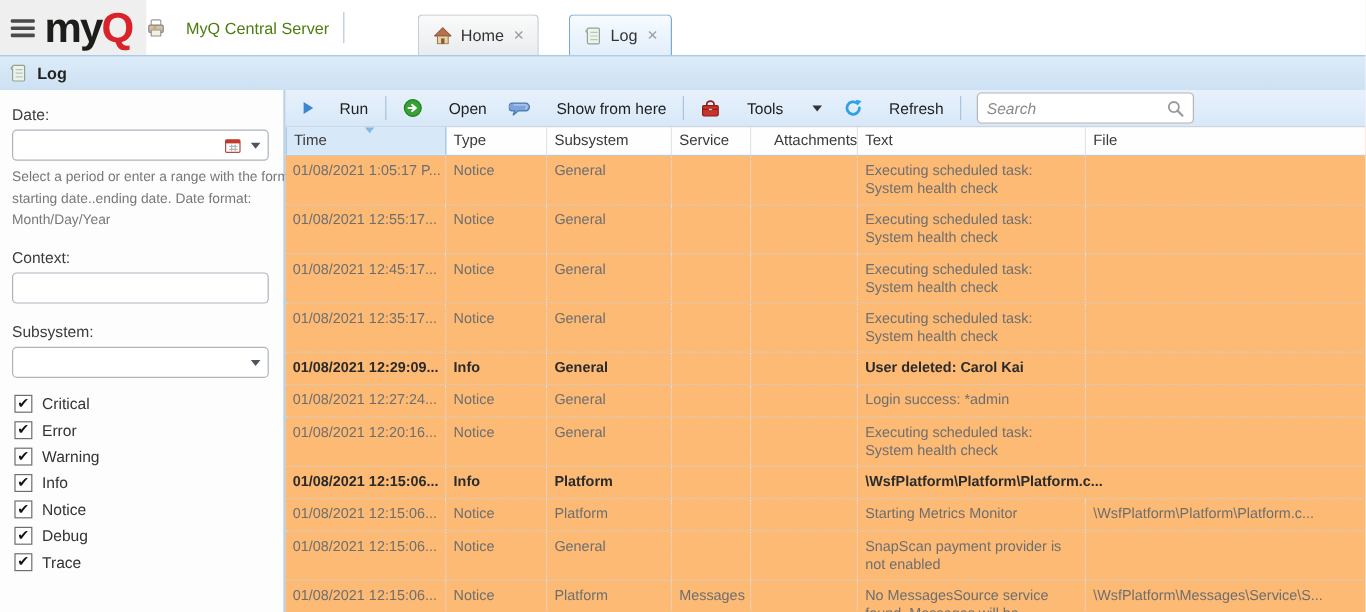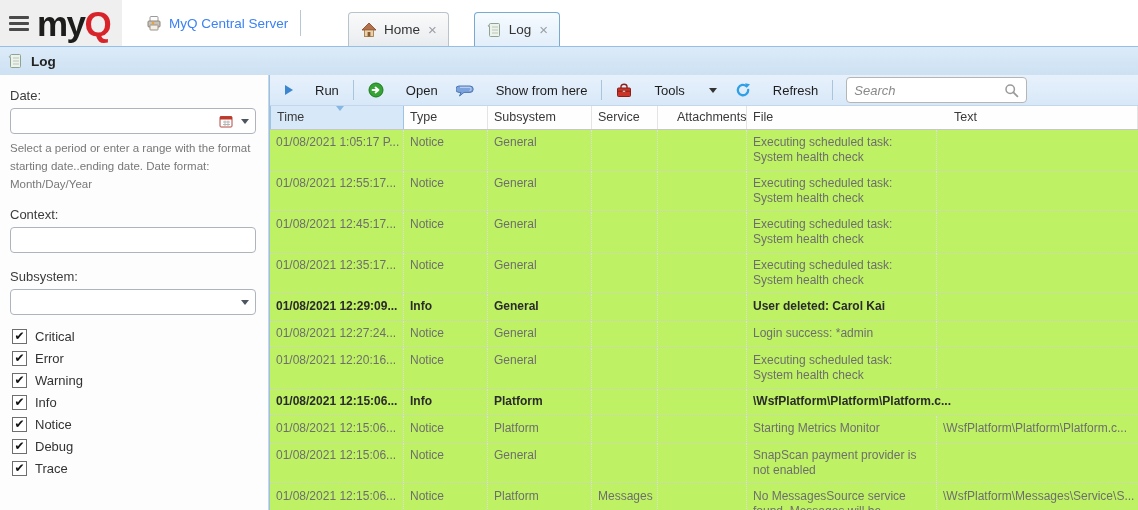--- a/index.html
+++ b/index.html
@@ -7,38 +7,38 @@
     font-family:"Liberation Sans","DejaVu Sans",sans-serif; background:#fff; }
 
   
   .topbar { height:46px; background:#fff; display:flex; align-items:stretch; position:relative; }
   .logo-block { width:122px; background:#efefef; display:flex; align-items:center; gap:8px; padding-left:9px; }
   .hamburger { display:inline-flex; flex-direction:column; gap:3px; cursor:pointer; }
   .hamburger i { width:20px; height:3px; background:#4a4a4a; border-radius:1px; }
   .logo { font-weight:800; font-size:35px; letter-spacing:-1.5px; line-height:1; }
   .logo-my { color:#1d1d1b; }
   .logo-q { color:#d8232a; }
-  .server { display:flex; align-items:center; gap:7px; padding-left:24px; font-size:13.5px; color:#3b82f6; }
+  .server { display:flex; align-items:center; gap:17px; padding-left:0; font-size:13.5px; color:#4d7c0f; }
   .topbar .vsep { width:1px; height:26px; background:#b9c6d4; margin:10px 0 0 12px; }
   .tabbar { position:absolute; left:348px; bottom:0; display:flex; align-items:flex-end; }
   .tab { display:flex; align-items:center; gap:7px; height:34px; padding:0 10px 0 12px;
     border:1px solid #b9c3cc; border-bottom:none; border-radius:4px 4px 0 0;
     background:linear-gradient(#fafafa,#e9ecef); font-size:13.5px; color:#333; margin-right:25px; cursor:pointer; }
   .tab.active { border-color:#7aa9cf; background:linear-gradient(#f6fbff,#e2eefa);
     position:relative; z-index:3; margin-right:0; }
   .tab-close { color:#9aa0a6; font-size:15px; line-height:1; padding:0 1px; }
 
   
   .panel-header { height:29px; background:linear-gradient(#dcebf8,#cde1f3);
     border-top:1px solid #95bfe5; display:flex; align-items:center; gap:8px; padding-left:8px;
     font-size:13.5px; font-weight:700; color:#222; position:relative; z-index:1; }
 
   
   .content { display:flex; height:435px; }
-  .sidebar { width:269px; background:#fdfdfe; border-right:1px solid #c5d6e8; padding:13px 12px 0 10px; flex:none; }
+  .sidebar { width:237px; background:#fdfdfe; border-right:1px solid #c5d6e8; padding:13px 12px 0 10px; flex:none; }
   .fld-label { font-size:13px; color:#3c3c3c; margin-bottom:5px; }
   .inputbox { height:26px; border:1px solid #aeb4bc; border-radius:4px; background:#fff;
     display:flex; align-items:center; padding:0 6px; margin-bottom:6px; }
   .inputbox .spacer { flex:1; }
   .dd-arrow { width:0; height:0; border-left:4px solid transparent; border-right:4px solid transparent;
     border-top:5px solid #4c5560; margin-left:8px; cursor:pointer; }
   .help { font-size:11.5px; color:#787878; line-height:1.55; margin:2px 0 14px 0; width:248px; }
   .chk-row { display:flex; align-items:center; gap:8px; margin:0 0 7px 2px; cursor:pointer; }
   .chk { width:15px; height:15px; border:1px solid #6e6e6e; background:#fff; font-size:12px;
     line-height:13px; text-align:center; color:#111; flex:none; }
@@ -56,21 +56,21 @@
     border-left:8px solid #3b87cf; }
   .caret { width:0; height:0; border-left:4px solid transparent; border-right:4px solid transparent;
     border-top:5px solid #333; margin-left:2px; }
   .searchbox { margin-left:6px; width:181px; height:26px; background:#fff; border:1px solid #b5b5b5;
     border-radius:4px; display:flex; align-items:center; padding:0 7px; }
   .searchbox input { border:none; outline:none; flex:1; font-size:13px; min-width:0;
     font-family:"Liberation Sans",sans-serif; color:#333; background:transparent; }
   .searchbox input::placeholder { color:#8a8a8a; font-style:italic; }
 
   
-  .grid { flex:1; display:flex; flex-direction:column; min-height:0; background:#bef264; }
+  .grid { flex:1; display:flex; flex-direction:column; min-height:0; background:#fdba74; }
   .grid-header { display:flex; height:24px; background:#fefefe; border-bottom:1px solid #c7c7c7; flex:none; }
   .hcell { font-size:12.5px; color:#3a3a3a; padding:4px 6px; border-right:1px solid #e4e4e4;
     white-space:nowrap; overflow:hidden; position:relative; cursor:pointer; }
   .hcell.sorted { background:#d7e8f8; border-left:1px solid #9ec4e4; border-right:1px solid #9ec4e4; }
   .sort-arrow { position:absolute; top:0; right:45%; width:0; height:0;
     border-left:4px solid transparent; border-right:4px solid transparent; border-top:5px solid #86b7e4; }
   .grid-body { flex:1; overflow:hidden; }
   .grow { display:flex; border-bottom:1px dotted #cfcfcf; min-height:27px; color:#6e6e6e; cursor:default; }
   .grow.emph { color:#2b2b2b; font-weight:700; }
   .cell { font-size:12px; line-height:15px; padding:5px 6px; border-right:1px dotted #dedede; overflow:hidden; }
@@ -273,22 +273,22 @@
       </div>
     </div>
 
     <div class="grid">
       <div class="grid-header">
           <div class="hcell c-time sorted"><span>Time</span><span class="sort-arrow"></span></div>
           <div class="hcell c-type"><span>Type</span></div>
           <div class="hcell c-subsystem"><span>Subsystem</span></div>
           <div class="hcell c-context"><span>Service</span></div>
           <div class="hcell c-attachments"><span>Attachments</span></div>
+          <div class="hcell c-text"><span>Text</span></div>
           <div class="hcell c-file"><span>File</span></div>
-          <div class="hcell c-text"><span>Text</span></div>
         </div>
       <div class="grid-body">
           <div class="grow">
             <div class="cell c-time">01/08/2021 1:05:17 P...</div>
             <div class="cell c-type">Notice</div>
             <div class="cell c-subsystem">General</div>
             <div class="cell c-context"></div>
             <div class="cell c-attachments"></div>
             <div class="cell c-text">Executing scheduled task: System health check</div>
             <div class="cell c-file"></div>

